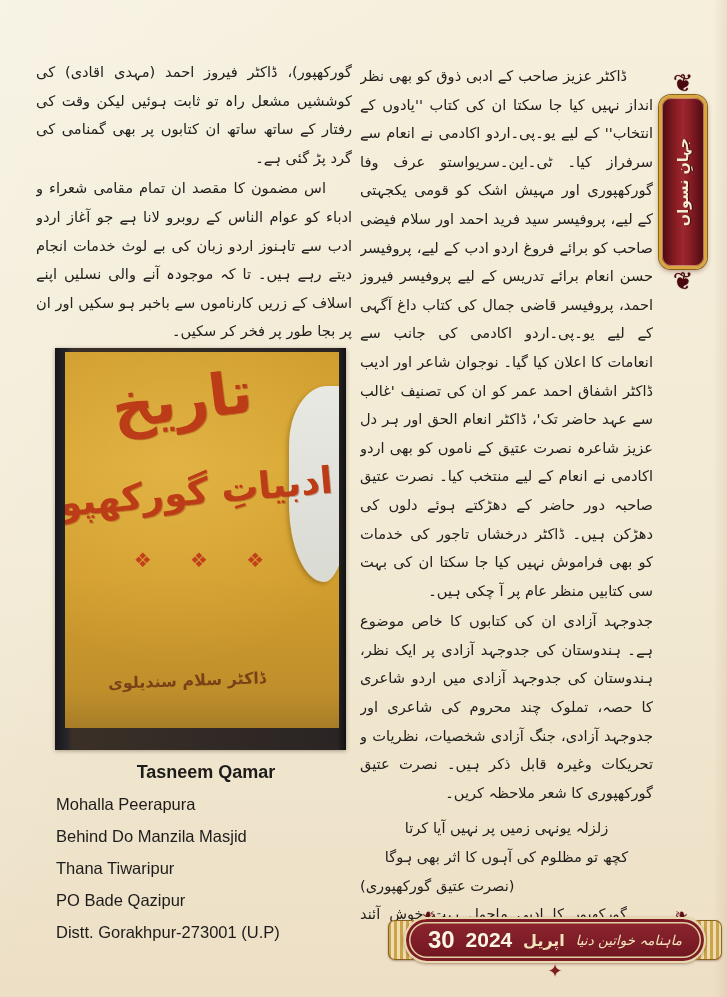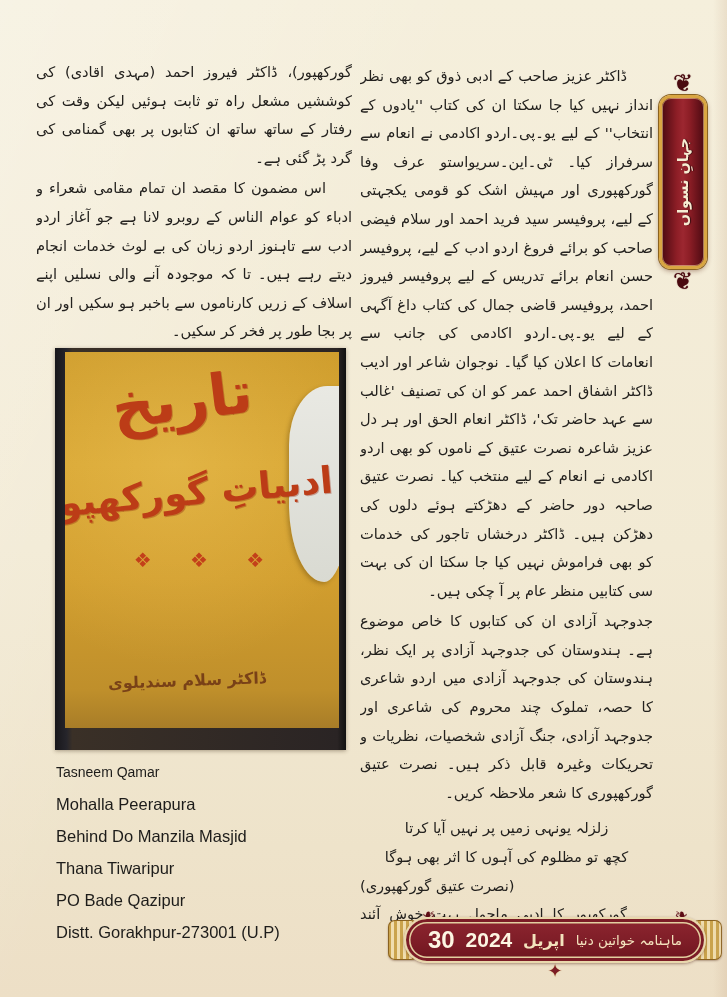--- a/index.html
+++ b/index.html
@@ -84,42 +84,42 @@
   }
   .cover-author{
     position:absolute;bottom:38px;left:0;right:30px;text-align:center;
     direction:rtl;color:#6d3414;font-size:16px;font-weight:bold;
     opacity:.85;transform:rotate(-2deg);
   }
 
   
   .address{position:absolute;left:56px;top:756px;width:300px;
     font-family:"Liberation Sans", sans-serif;color:#1d1c1a;}
-  .address-name{font-weight:normal;font-size:14px;line-height:32px;}
+  .address-name{font-weight:bold;font-size:18px;line-height:32px;text-align:center;}
   .address-line{font-size:16.5px;line-height:32px;}
 
   
   .footer{position:absolute;left:388px;top:914px;width:334px;height:56px;}
   .scroll-cap{
     position:absolute;top:6px;width:30px;height:40px;border-radius:7px;
     background:repeating-linear-gradient(90deg,#caa34c 0 3px,#f0ddae 3px 6px);
     box-shadow:inset 0 0 0 1px #8a6220, 0 1px 2px rgba(80,40,20,.4);
   }
   .scroll-cap.left{left:0;}
   .scroll-cap.right{right:0;}
   .banner-body{
     position:absolute;left:16px;right:16px;top:3px;height:46px;
     background:linear-gradient(180deg,#8e2630 0%,#7c1c26 60%,#6c141d 100%);
     border-radius:23px;
     border:2px solid #e9d8ad;
     box-shadow:inset 0 0 0 3px #7c1c26, inset 0 0 0 4.5px #e3cfa0, 0 1px 3px rgba(80,30,20,.45);
     display:flex;align-items:center;justify-content:space-between;
     direction:rtl;padding:0 22px;box-sizing:border-box;
   }
-  .banner-magazine{color:#f3e3bd;font-size:13.5px;white-space:nowrap;direction:rtl;}
+  .banner-magazine{color:#f3e3bd;font-size:13.5px;white-space:nowrap;direction:rtl;font-style:italic;}
   .banner-month{color:#f3e3bd;font-size:16px;font-weight:bold;white-space:nowrap;direction:rtl;text-align:center;}
   .banner-year{color:#fdf6e2;font-size:21px;font-weight:bold;font-family:"Liberation Sans",sans-serif;}
   .banner-page{color:#fdf6e2;font-size:24px;font-weight:bold;font-family:"Liberation Sans",sans-serif;}
   .banner-curl{position:absolute;color:#5e0d15;font-size:16px;top:-9px;}
   .banner-curl.tl{left:34px;transform:scaleX(-1);}
   .banner-curl.tr{right:34px;}
   .banner-drop{
     position:absolute;left:50%;top:46px;transform:translateX(-50%);
     color:#7c1c26;font-size:18px;text-shadow:0 0 1px #caa34c;
   }

